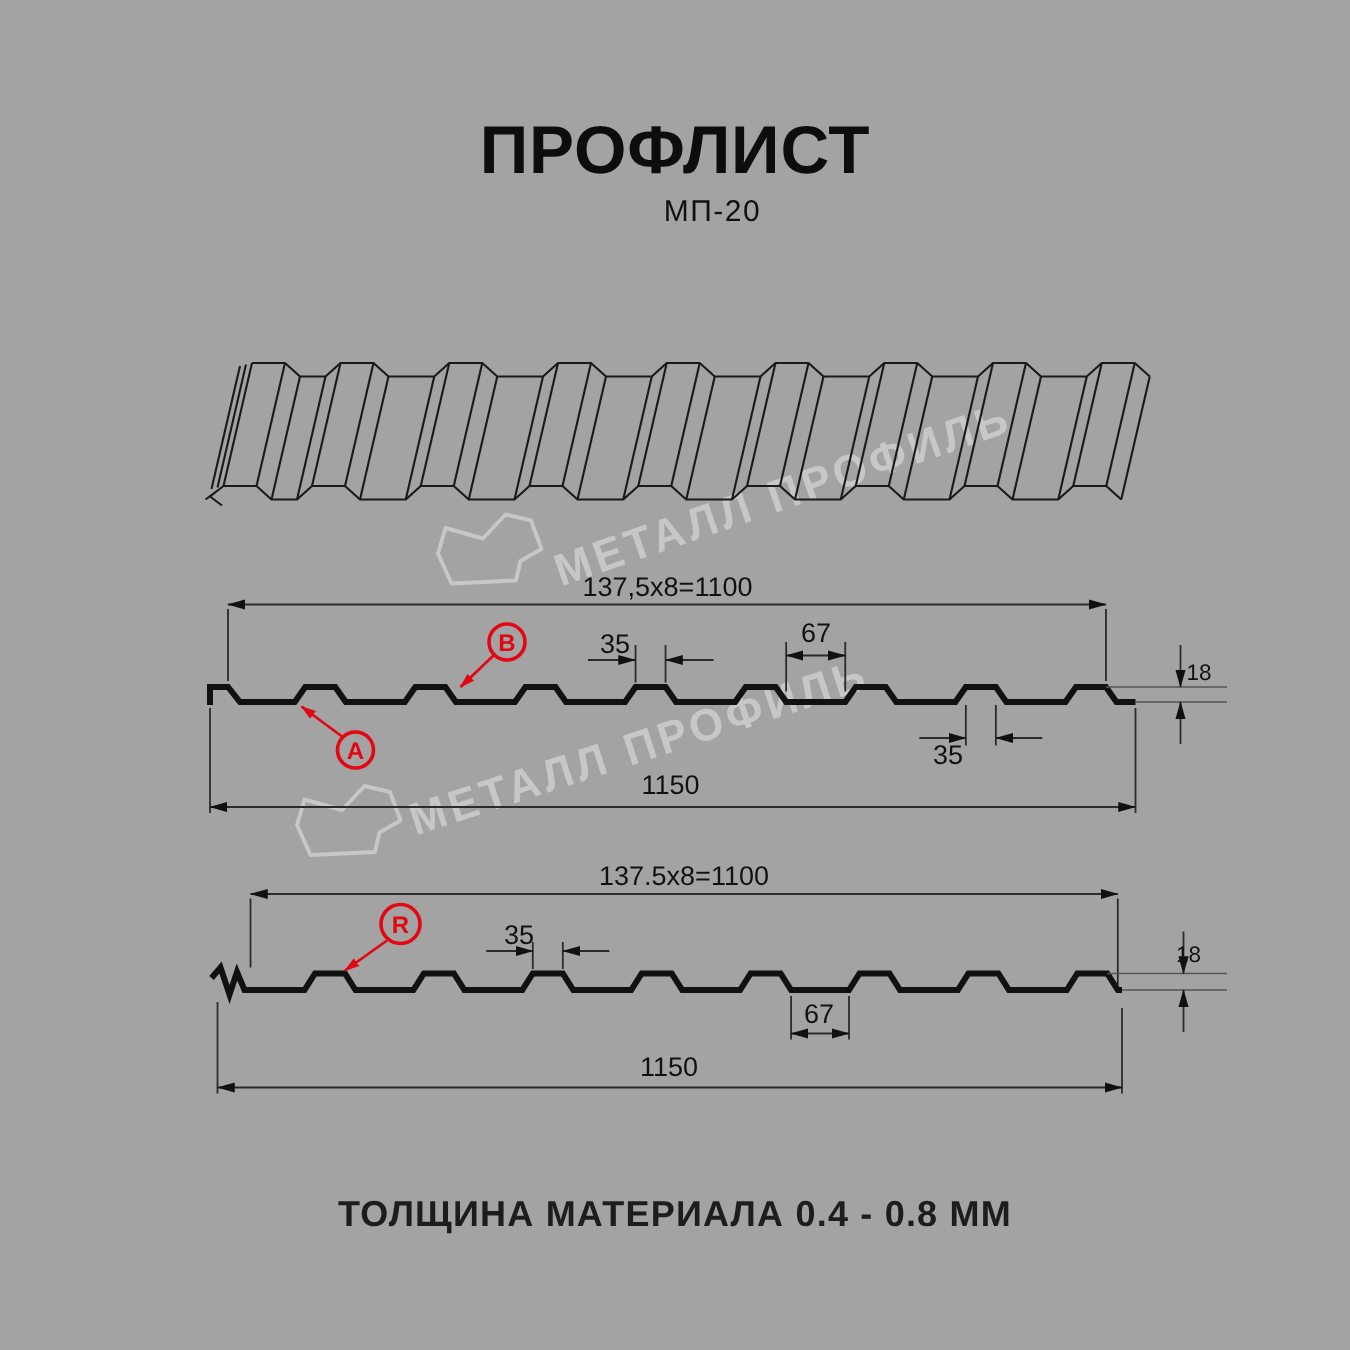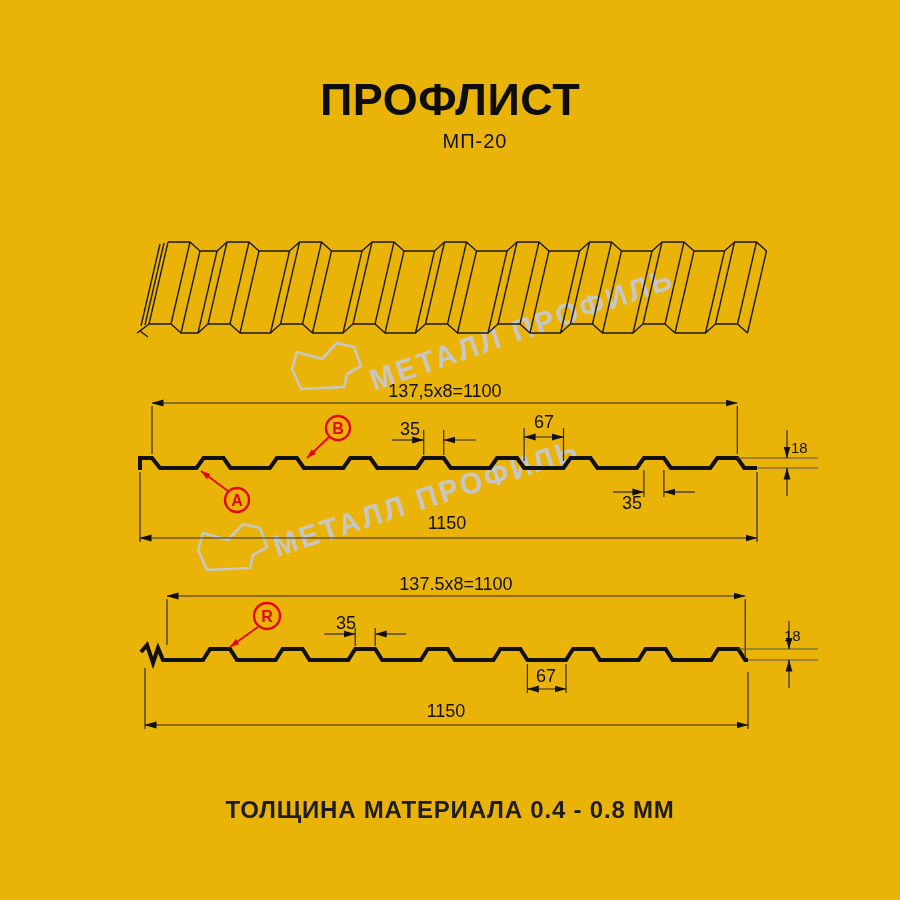--- a/index.html
+++ b/index.html
@@ -1,16 +1,16 @@
 <!DOCTYPE html>
 <html><head>
 <meta charset="utf-8">
 <style>
   html,body{margin:0;padding:0;background:#fff;}
-  #page{position:relative;width:900px;height:900px;background:#eab308;overflow:hidden;
+  #page{position:relative;width:900px;height:900px;background:#a3a3a3;overflow:hidden;
         font-family:"Liberation Sans",sans-serif;}
   .title{position:absolute;top:74px;left:0;width:900px;text-align:center;
          font-size:45px;font-weight:800;color:#0d0d0d;letter-spacing:0.5px;}
   .subtitle{position:absolute;top:130px;left:0;width:894px;text-align:center;
          font-size:20px;font-weight:500;color:#111;letter-spacing:1px;padding-left:28px;}
   .footer{position:absolute;top:796px;left:0;width:900px;text-align:center;
          font-size:24px;font-weight:700;color:#1d1d1d;letter-spacing:0.8px;}
   svg{position:absolute;top:0;left:0;}
   .thick{stroke:#111;stroke-width:4;fill:none;stroke-linejoin:miter;}
   .thin{stroke:#2b2b2b;stroke-width:1.2;fill:none;}

